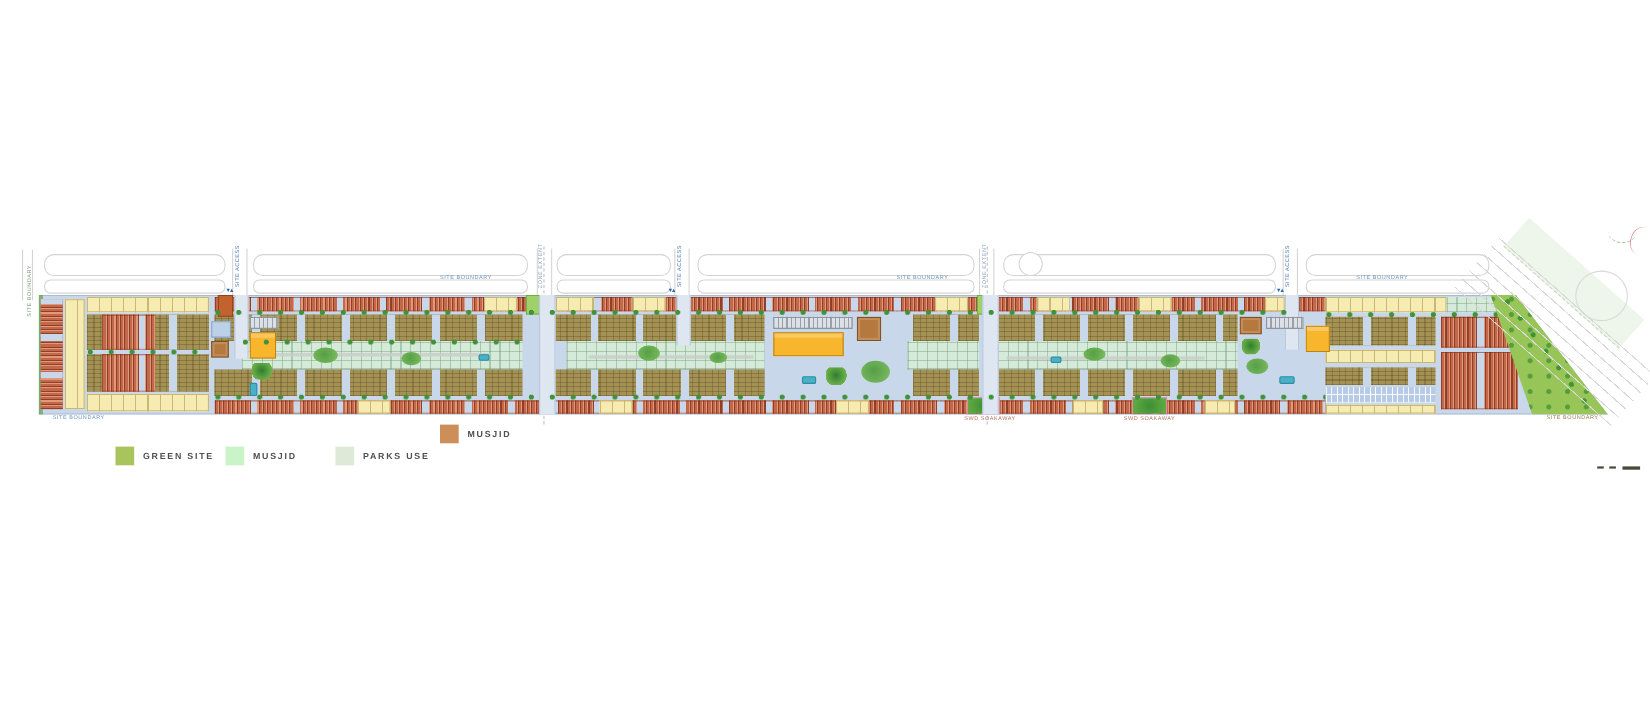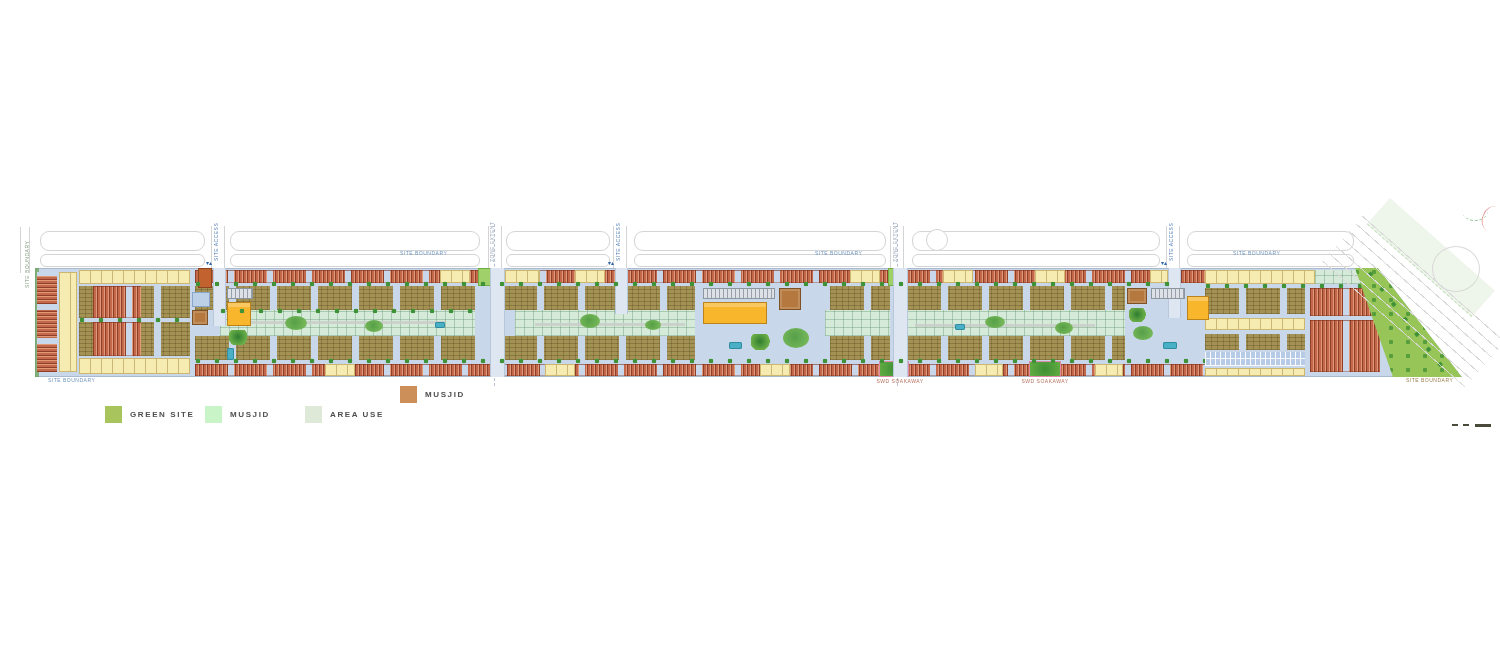--- a/index.html
+++ b/index.html
@@ -221,21 +221,21 @@
   <div class="abs" style="left:105px;top:406px;display:flex;align-items:center;">
     <div style="width: 17px; height: 17px; background: rgb(168, 196, 92);"></div>
     <div class="leg-label" style="margin-left:8px;">GREEN SITE</div>
   </div>
   <div class="abs" style="left:205px;top:406px;display:flex;align-items:center;">
     <div style="width: 17px; height: 17px; background: rgb(201, 244, 199);"></div>
     <div class="leg-label" style="margin-left:8px;">MUSJID</div>
   </div>
   <div class="abs" style="left:305px;top:406px;display:flex;align-items:center;">
     <div style="width: 17px; height: 17px; background: rgb(223, 233, 216);"></div>
-    <div class="leg-label" style="margin-left:8px;">AREA USE</div>
+    <div class="leg-label" style="margin-left:8px;">PARKS USE</div>
   </div>
   <div class="abs" style="left:400px;top:386px;display:flex;align-items:center;justify-content:space-between;">
     <div style="width: 17px; height: 17px; background: rgb(205, 143, 90);"></div>
     <div class="leg-label" style="margin-left:8px;">MUSJID</div>
   </div>
 
   <div class="abs scale-mark" style="left:1452px;top:424px;width:6px;height:2px;"></div>
   <div class="abs scale-mark" style="left:1463px;top:424px;width:6px;height:2px;"></div>
   <div class="abs scale-mark" style="left:1475px;top:424px;width:16px;height:3px;"></div>
 

